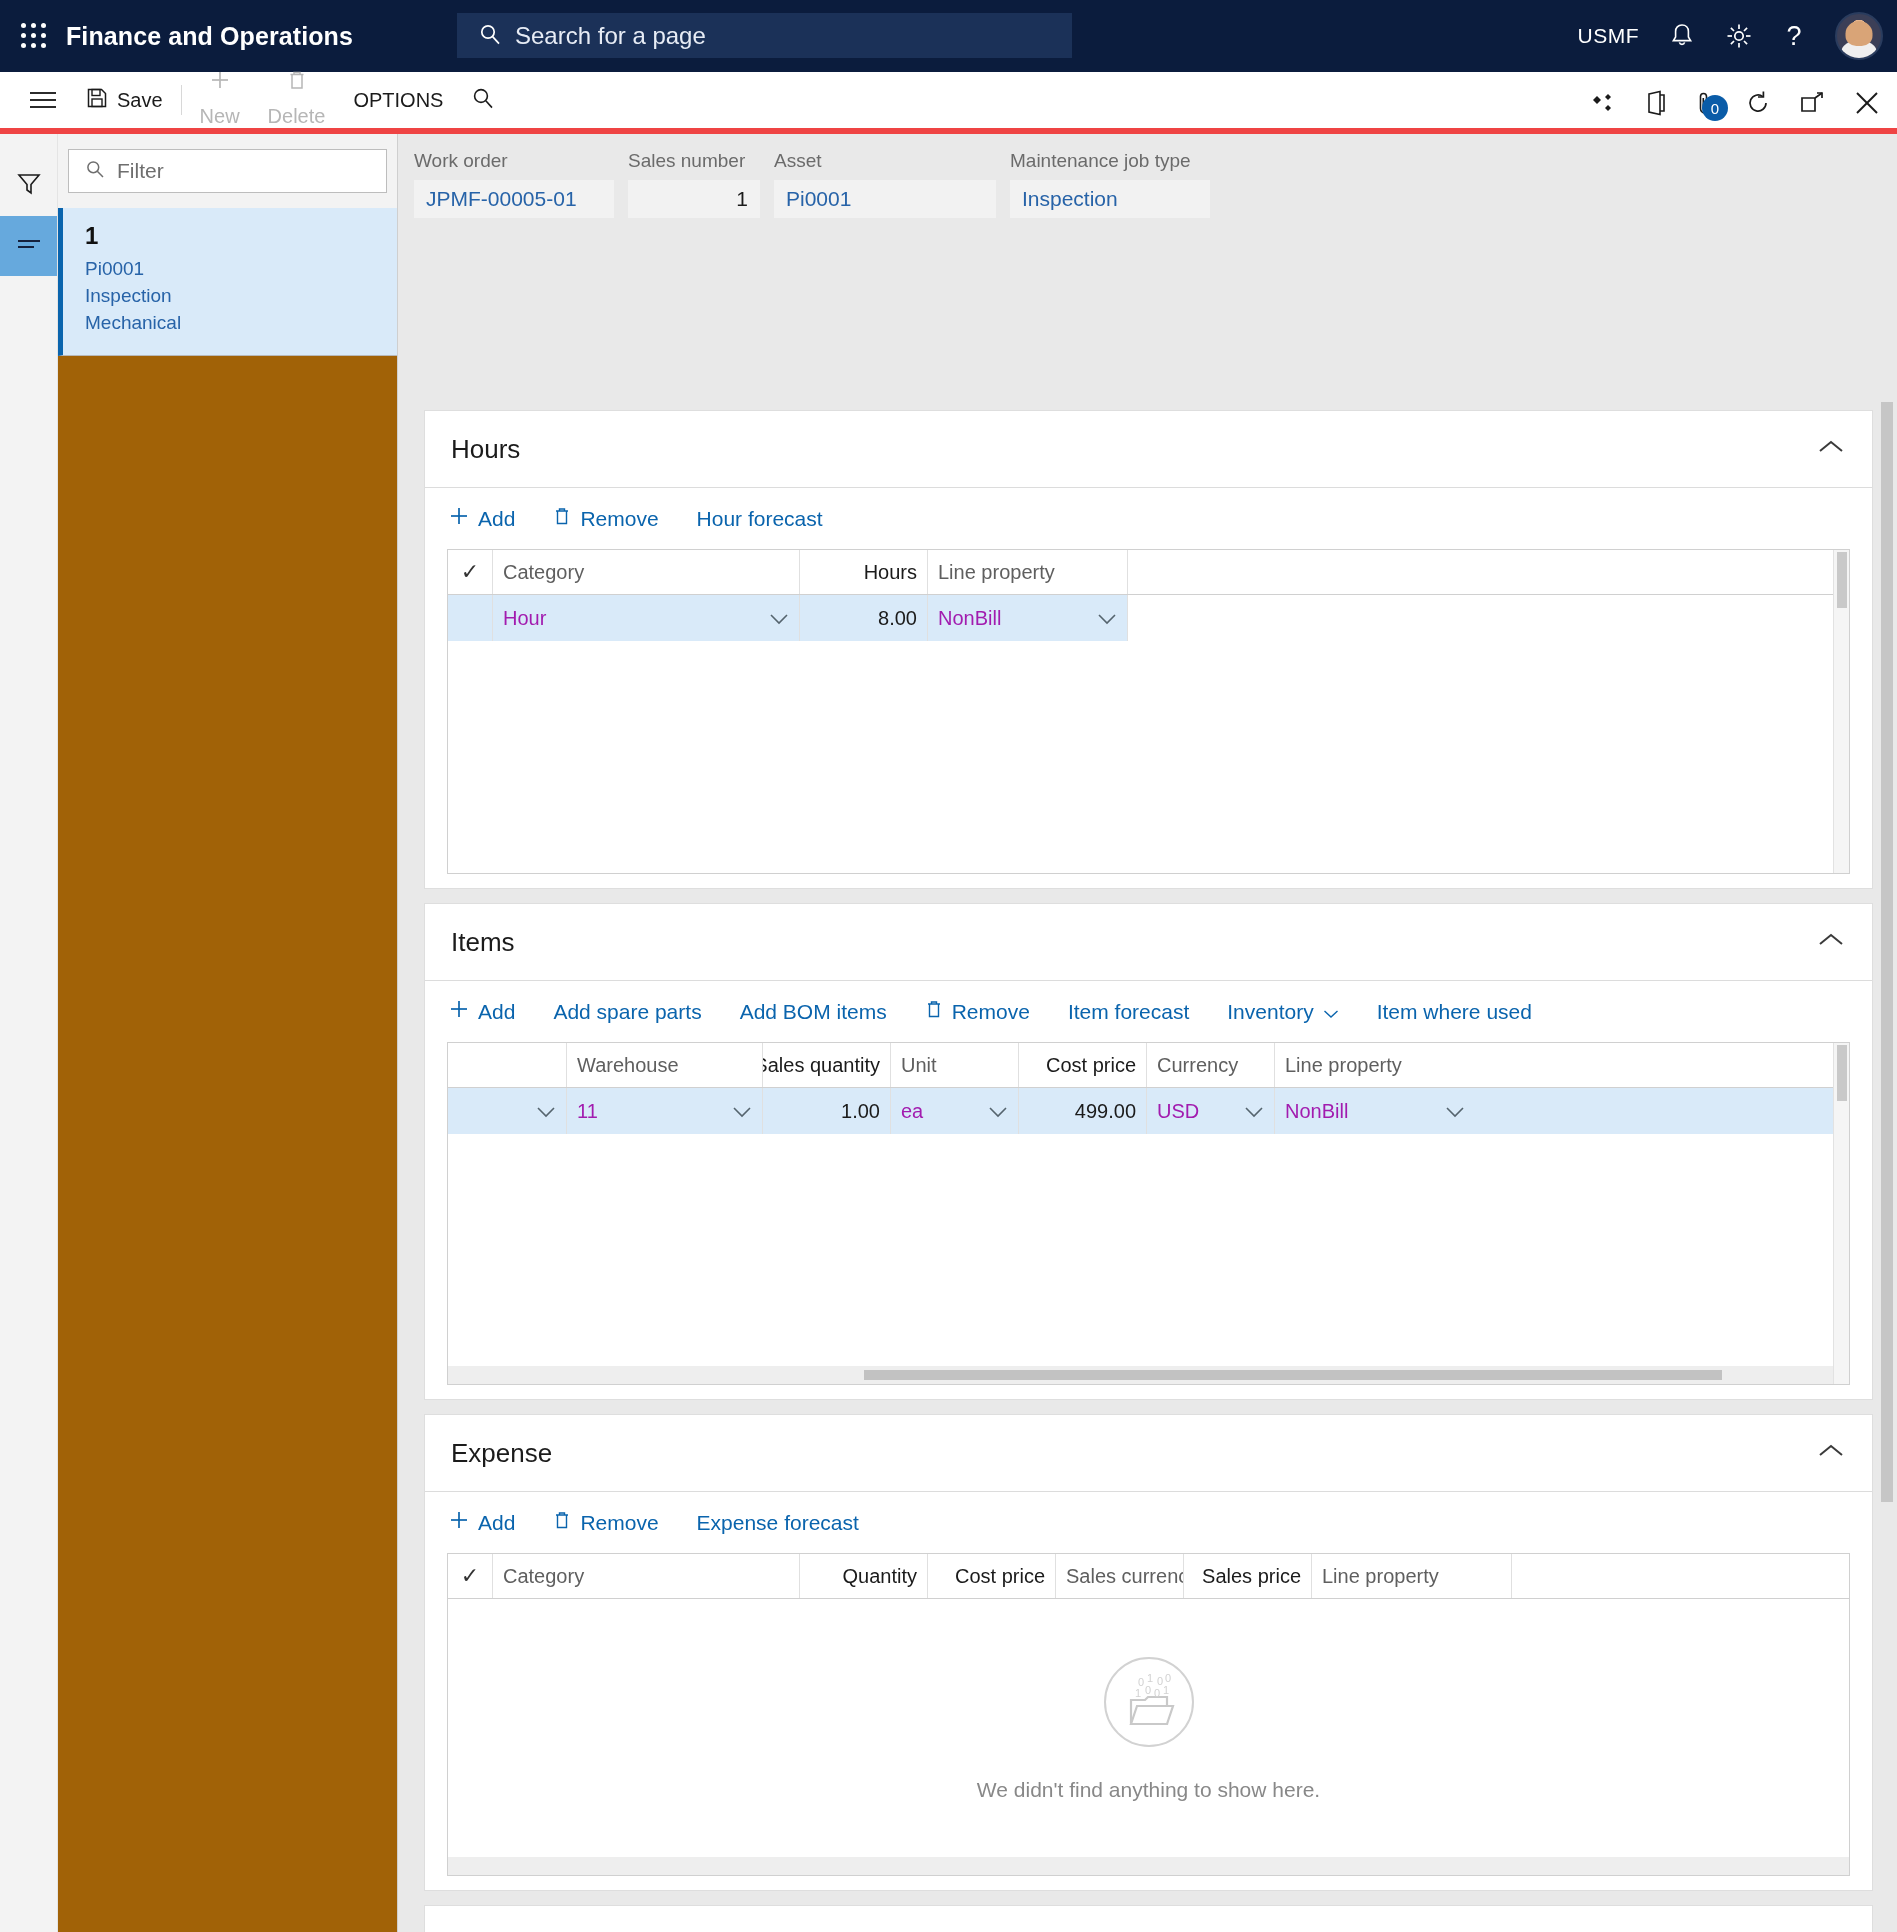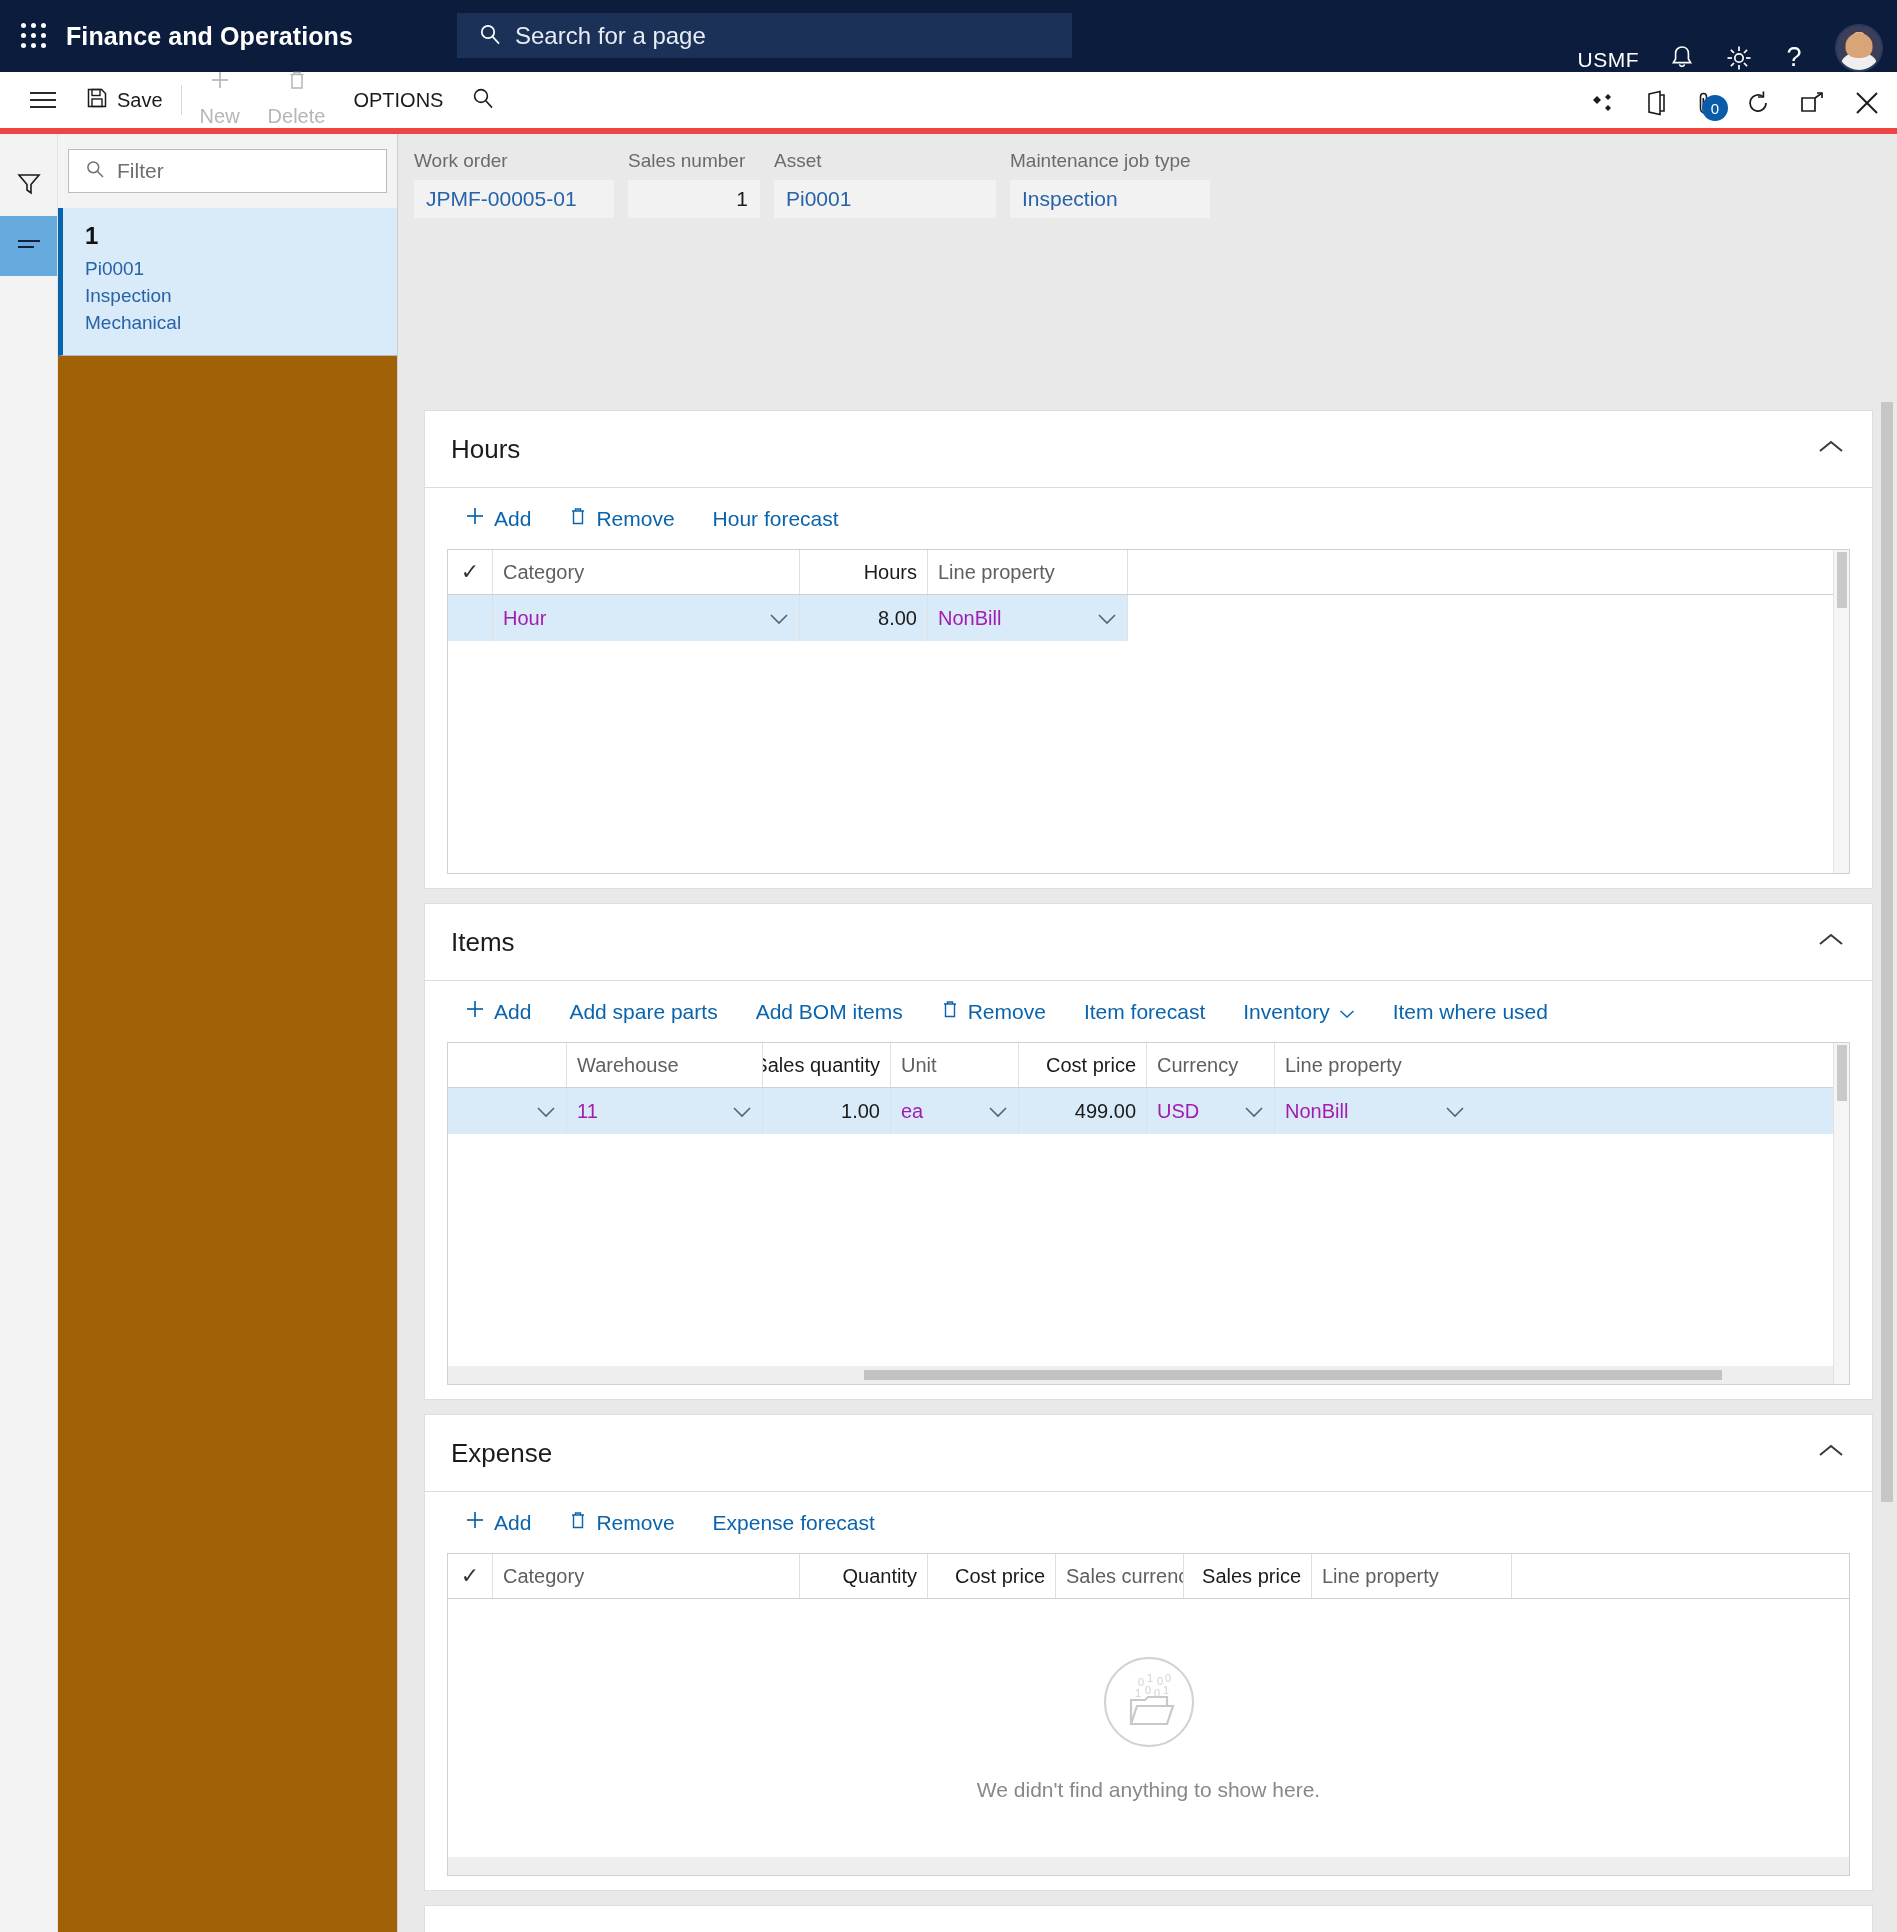--- a/index.html
+++ b/index.html
@@ -21,21 +21,21 @@
     gap: 4px; padding: 5px; cursor: pointer;
   }
   .waffle i { background: #ffffff; border-radius: 50%; display:block; width:5px; height:5px; }
   .app-title { color:#ffffff; font-size: 25px; font-weight: bold; letter-spacing: .1px; }
   .searchbox {
     position:absolute; left:457px; top:13px; width:615px; height:45px;
     background:#1b3158; display:flex; align-items:center; cursor:text;
   }
   .searchbox .sicon { margin-left:22px; margin-right:14px; }
   .searchbox .stext { color:#e7ecf5; font-size:24px; }
-  .topright { position:absolute; right:14px; top:0; height:72px; display:flex; align-items:flex-end; gap:30px; }
+  .topright { position:absolute; right:14px; top:0; height:72px; display:flex; align-items:center; gap:30px; }
   .company { color:#ffffff; font-size:21px; letter-spacing:.5px; cursor:pointer;}
   .ticon { cursor:pointer; display:flex; align-items:center; justify-content:center; }
   .avatar {
     width:48px; height:48px; border-radius:50%; overflow:hidden;
     background: radial-gradient(circle at 50% 32%, #e7b58d 0 22%, #3c3f57 23% 100%);
     border:2px solid #2a3c5e; position:relative; cursor:pointer;
   }
   .avatar::after{
     content:''; position:absolute; left:50%; top:58%; transform:translateX(-50%);
     width:36px; height:26px; border-radius:50% 50% 44% 44%; background:#f0efef;
@@ -106,21 +106,21 @@
   .card { background:#ffffff; margin:14px 24px 0 26px; border:1px solid #dedede; }
   .card-hd {
     height:76px; display:flex; align-items:center; justify-content:space-between;
     padding:0 28px 0 26px; cursor:pointer;
   }
   .card-title { font-size:26px; color:#1b1b1b; }
   .chev { color:#3b3b3b; }
 
   .gridtoolbar {
     border-top:1px solid #dcdcdc; height:62px; display:flex; align-items:center;
-    padding-left:24px; gap:6px;
+    padding-left:8px; gap:6px;
   }
   .tbtn {
     display:flex; align-items:center; gap:9px; font-size:21px; color:#0a64ad;
     padding:0 16px; height:62px; cursor:pointer;
   }
 
   .gridwrap { padding:0 22px 14px 22px; }
   .grid { border:1px solid #d0d0d0; }
   .grow { display:flex; }
   .ghead { border-bottom:1px solid #d0d0d0; }

